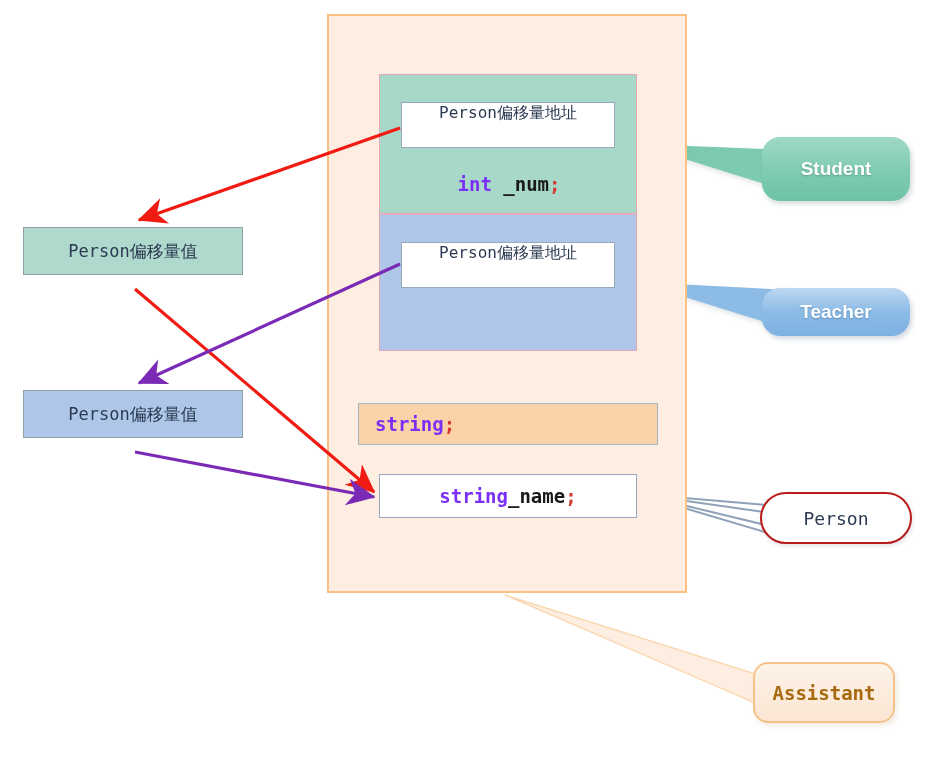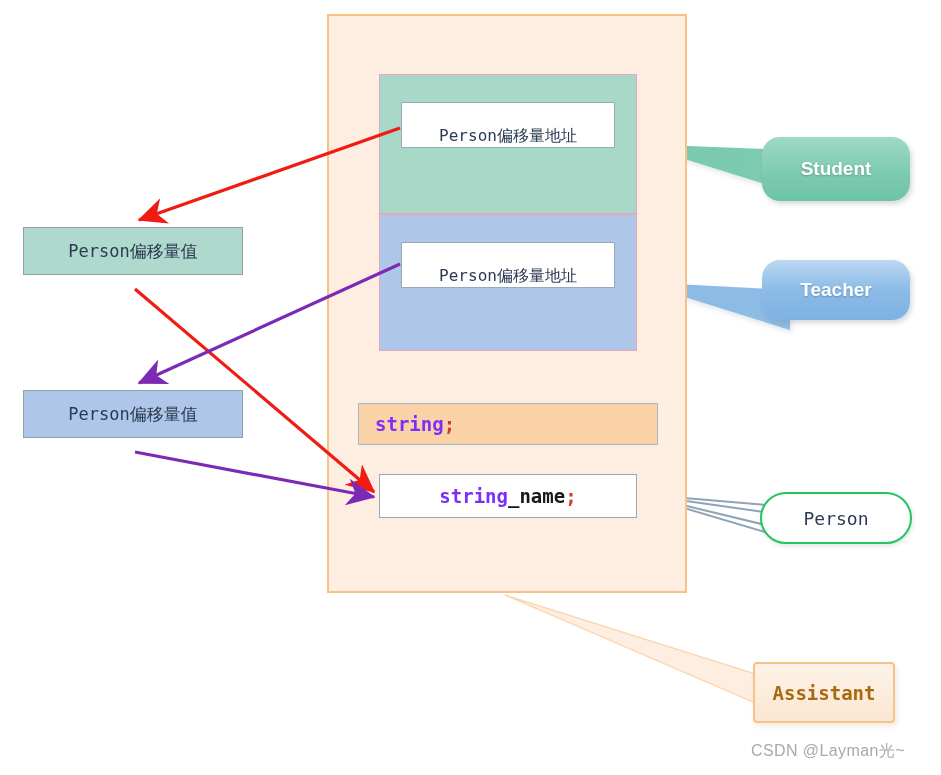--- a/index.html
+++ b/index.html
@@ -68,21 +68,21 @@
   .addr-cell {
     position: absolute;
     left: 21px;
     top: 27px;
     width: 214px;
     height: 46px;
     background: #ffffff;
     border: 1.5px solid #9aa8bb;
     box-sizing: border-box;
     display: flex;
-    align-items: flex-end;
+    align-items: flex-start;
     justify-content: center;
     font-family: "DejaVu Sans Mono", "Liberation Mono", monospace;
     font-size: 16px;
     color: #2b3a52;
     letter-spacing: 0px;
   }
 
   
   .member-line {
     position: absolute;
@@ -188,51 +188,51 @@
     background: linear-gradient(180deg, #9fd9c5 0%, #7ecbb0 55%, #6cc3a6 100%);
     box-shadow: 2px 3px 5px rgba(120,140,150,0.32);
     color: #ffffff;
     font-size: 19px;
     font-weight: bold;
     font-family: "Liberation Sans", sans-serif;
     text-shadow: 0 1px 2px rgba(70,120,105,0.55);
   }
   .pill-teacher {
     left: 762px;
-    top: 260px;
+    top: 288px;
     width: 148px;
-    height: 60px;
+    height: 48px;
     border-radius: 18px;
     background: linear-gradient(180deg, #bcd8f2 0%, #8cbbe6 50%, #7eb2e2 100%);
     box-shadow: 2px 3px 5px rgba(120,140,160,0.32);
     color: #ffffff;
     font-size: 19px;
     font-weight: bold;
     font-family: "Liberation Sans", sans-serif;
     text-shadow: 0 1px 2px rgba(60,105,155,0.55);
   }
   .pill-person {
     left: 760px;
     top: 492px;
     width: 152px;
     height: 52px;
     border-radius: 26px;
     background: #ffffff;
-    border: 2px solid #22c55e;
+    border: 2px solid #b91c1c;
     color: #2b3a52;
     font-size: 18px;
     font-family: "DejaVu Sans Mono", "Liberation Mono", monospace;
     box-shadow: 1px 2px 4px rgba(130,145,165,0.25);
   }
   .pill-assistant {
     left: 753px;
     top: 662px;
     width: 142px;
     height: 61px;
-    border-radius: 4px;
+    border-radius: 15px;
     background: linear-gradient(180deg, #fdf3e8 0%, #fbe6d2 100%);
     border: 2px solid #f6c289;
     color: #a86a10;
     font-size: 19px;
     font-weight: bold;
     font-family: "DejaVu Sans Mono", "Liberation Mono", monospace;
     box-shadow: 2px 3px 5px rgba(200,170,140,0.25);
   }
 
   
@@ -277,20 +277,23 @@
     <path d="M 637 494 L 778 506 L 778 514 Z" fill="#ffffff" stroke="#8fa2b8" stroke-width="2"></path>
     <path d="M 637 494 L 778 528 L 778 536 Z" fill="#ffffff" stroke="#8fa2b8" stroke-width="2"></path>
   </svg>
 
   <div class="outer-box"></div>
 
   <div class="derived-block derived-student">
     <div class="addr-cell">
       <span>Person偏移量地址</span>
     </div>
+    <div class="member-line ml-num">
+      <span class="kw">int</span><span> _num</span><span class="semi">;</span>
+    </div>
   </div>
 
   <div class="derived-block derived-teacher">
     <div class="addr-cell">
       <span>Person偏移量地址</span>
     </div>
   </div>
 
   <div class="major-box">
     <span class="kw">string</span>
@@ -335,15 +338,14 @@
   <div class="pill pill-teacher">
     <span>Teacher</span>
   </div>
   <div class="pill pill-person">
     <span>Person</span>
   </div>
   <div class="pill pill-assistant">
     <span>Assistant</span>
   </div>
 
-  <div class="watermark">CSDN @Layman光~</div>
 
 </div>
 
 </body></html>

